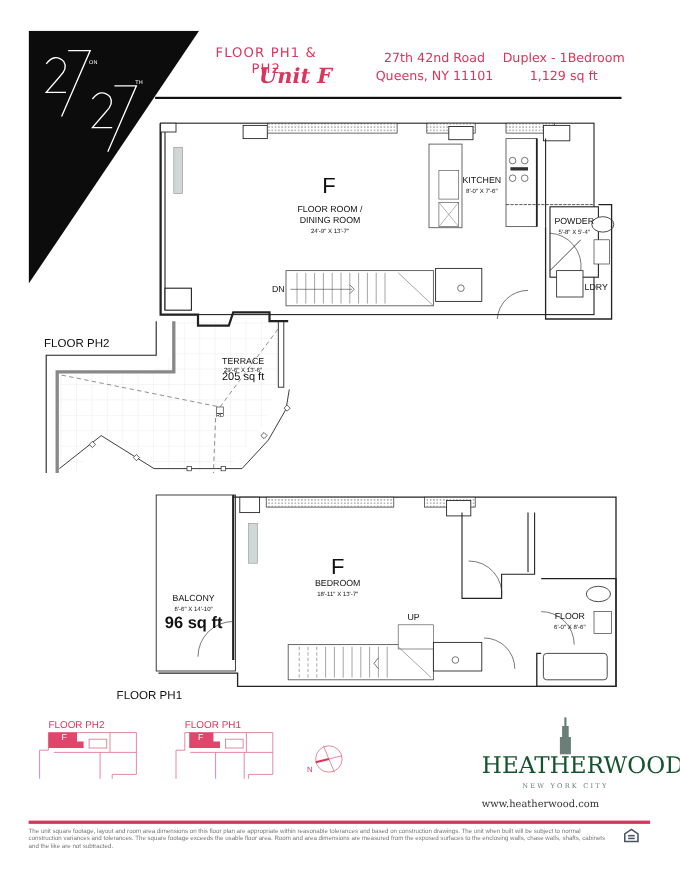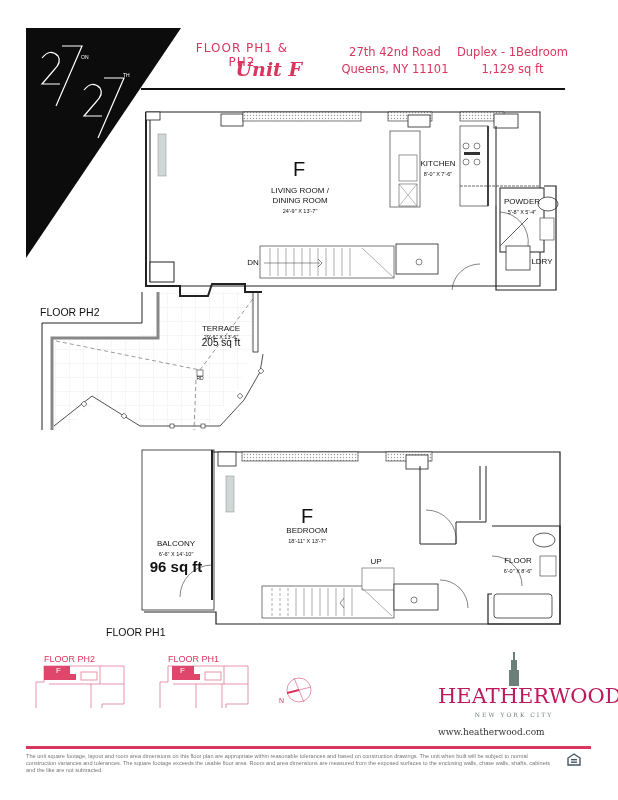--- a/index.html
+++ b/index.html
@@ -13,21 +13,21 @@
   .hdr-rule { left: 141px; top: 88px; width: 424px; height: 2px; background: #111; }
   
   .lbl { font-family: "Liberation Sans", sans-serif; color: #111; text-align: center; white-space: nowrap; }
   .room-letter { font-size: 20px; }
   .room-name { font-size: 8px; line-height: 10px; }
   .room-dim { font-size: 5.5px; }
   .floor-lbl { font-size: 10.5px; color: #111; }
   
   .key-lbl { font-size: 9px; color: #d9365e; }
   
-  .logo-word { left: 438px; top: 684px; width: 152px; text-align: center; font-family: "DejaVu Serif", serif; font-size: 21px; color: #be185d; letter-spacing: 0px; }
+  .logo-word { left: 438px; top: 684px; width: 152px; text-align: center; font-family: "DejaVu Serif", serif; font-size: 21px; color: #14532d; letter-spacing: 0px; }
   .logo-sub { left: 438px; top: 711px; width: 152px; text-align: center; font-family: "DejaVu Serif", serif; font-size: 6px; color: #6b7e78; letter-spacing: 2px; }
   .logo-url { left: 438px; top: 727px; width: 152px; font-family: "DejaVu Serif", serif; font-size: 9px; color: #333; }
   .footer-rule { left: 26px; top: 746px; width: 565px; height: 3px; background: #d9365e; }
   .disclaimer { left: 26px; top: 753px; width: 530px; font-size: 5.6px; line-height: 7.2px; color: #777; font-family: "Liberation Sans", sans-serif; }
   .eho { left: 567px; top: 753px; width: 14px; height: 14px; }
 </style>
 </head>
 <body>
 
 <svg class="abs brand-logo" viewBox="0 0 155 230" width="155" height="230">
@@ -184,21 +184,21 @@
       <line x1="362" y1="588" x2="392" y2="616"></line>
   </g>
   <path d="M344,598 L340,603 L344,608" fill="none" stroke="#333" stroke-width="0.6"></path>
   <rect x="394" y="584" width="44" height="26" fill="#fff" stroke="#222" stroke-width="0.8"></rect>
   <circle cx="414" cy="600" r="3" fill="none" stroke="#333" stroke-width="0.6"></circle>
   <path d="M440,580 A28,28 0 0 1 468,608" fill="none" stroke="#333" stroke-width="0.6"></path>
 </svg>
 
 <div class="abs lbl room-letter" style="left:284px;top:158px;width:30px;">F</div>
 <div class="abs lbl room-name" style="left:250px;top:186px;width:100px;">
-  <div>LIVING ROOM /</div>
+  <div>FLOOR ROOM /</div>
   <div>DINING ROOM</div>
   <div class="room-dim">24'-9" X 13'-7"</div>
 </div>
 <div class="abs lbl room-name" style="left:418px;top:159px;width:40px;">
   <div>KITCHEN</div>
   <div class="room-dim">8'-0" X 7'-6"</div>
 </div>
 <div class="abs lbl room-name" style="left:500px;top:197px;width:44px;">
   <div>POWDER</div>
   <div class="room-dim">5'-8" X 5'-4"</div>

